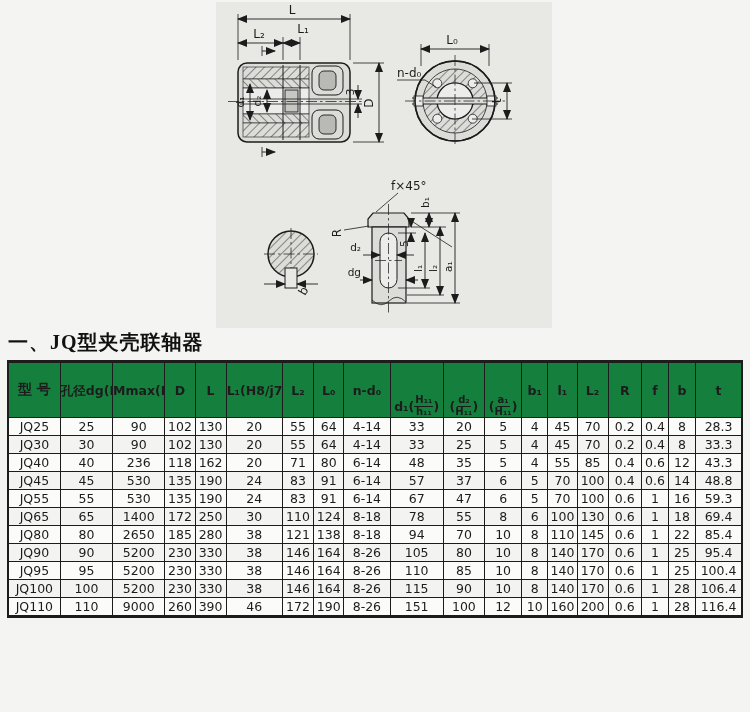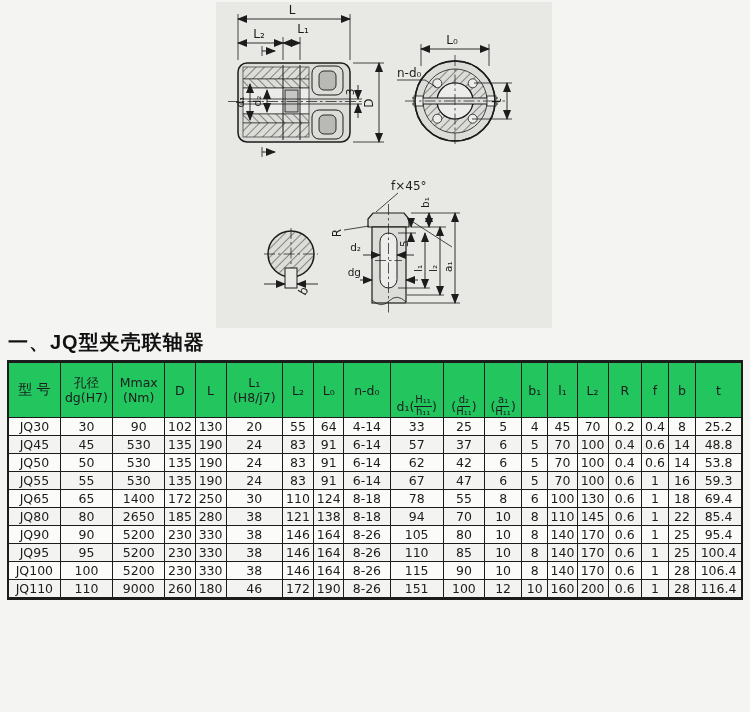--- a/index.html
+++ b/index.html
@@ -5,36 +5,36 @@
   html,body{margin:0;padding:0;}
   body{
     width:750px;height:712px;position:relative;overflow:hidden;
     background:#f4f5f3;color:#1c1c1c;
     font-family:"DejaVu Sans",sans-serif;
   }
   .drawing-wrap{position:absolute;top:0;left:0;width:750px;height:330px;}
   .section-title{
     position:absolute;top:329px;left:8px;
     font-size:20px;font-weight:700;letter-spacing:1px;color:#111;
-    font-family:Liberation Sans, sans-serif;
+    font-family:Liberation Serif, serif;
   }
   table.spec{
     position:absolute;top:360px;left:7px;width:736px;
     border-collapse:collapse;table-layout:fixed;
     background:#fbfbfa;
     border:2px solid #1c1c1c;border-top-width:3px;border-bottom-width:3px;
   }
   table.spec th,table.spec td{
     border:1px solid #1c1c1c;text-align:center;vertical-align:middle;
     padding:0;overflow:hidden;white-space:nowrap;
   }
-  table.spec thead th{height:38px;font-weight:normal;font-size:12.5px;background:#22c55e;}
+  table.spec thead th{height:38px;font-weight:bold;font-size:12.5px;background:#15803d;}
   table.spec td{height:17px;font-size:12.5px;}
   table.spec tbody tr:nth-child(even) td{background:#f3f3f1;}
-  .h2l{display:flex;flex-direction:column;line-height:1.2;}
+  .h2l{display:flex;flex-direction:row;line-height:1.2;}
   .hfrac-wrap{display:inline-flex;align-items:center;justify-content:center;gap:0;margin-top:32px;}
   .hfrac{display:inline-flex;flex-direction:column;align-items:center;line-height:1.05;font-size:10px;}
   .hfrac .ftop{border-bottom:1px solid #1c1c1c;padding:0 1px;}
   
   .edge{stroke:#1c1c1c;fill:none;}
   .cl{stroke:#2b2b2b;stroke-width:0.8;stroke-dasharray:11 3 2.5 3;fill:none;}
   .thin{stroke:#1c1c1c;stroke-width:0.8;fill:none;}
   .dim{stroke:#1c1c1c;stroke-width:0.9;fill:none;marker-start:url(#ar);marker-end:url(#ar);}
   .dim1{stroke:#1c1c1c;stroke-width:0.9;fill:none;marker-end:url(#ar);}
   .lbl{font-family:"DejaVu Sans",sans-serif;font-size:12px;fill:#1c1c1c;}
@@ -290,39 +290,81 @@
       <th>l₁</th>
       <th>L₂</th>
       <th>R</th>
       <th>f</th>
       <th>b</th>
       <th>t</th>
     </tr>
   </thead>
   <tbody>
       <tr>
+        <td>JQ25</td>
+        <td>25</td>
+        <td>90</td>
+        <td>102</td>
+        <td>130</td>
+        <td>20</td>
+        <td>55</td>
+        <td>64</td>
+        <td>4-14</td>
+        <td>33</td>
+        <td>20</td>
+        <td>5</td>
+        <td>4</td>
+        <td>45</td>
+        <td>70</td>
+        <td>0.2</td>
+        <td>0.4</td>
+        <td>8</td>
+        <td>28.3</td>
+      </tr>
+      <tr>
         <td>JQ30</td>
         <td>30</td>
         <td>90</td>
         <td>102</td>
         <td>130</td>
         <td>20</td>
         <td>55</td>
         <td>64</td>
         <td>4-14</td>
         <td>33</td>
         <td>25</td>
         <td>5</td>
         <td>4</td>
         <td>45</td>
         <td>70</td>
         <td>0.2</td>
         <td>0.4</td>
         <td>8</td>
-        <td>25.2</td>
+        <td>33.3</td>
+      </tr>
+      <tr>
+        <td>JQ40</td>
+        <td>40</td>
+        <td>236</td>
+        <td>118</td>
+        <td>162</td>
+        <td>20</td>
+        <td>71</td>
+        <td>80</td>
+        <td>6-14</td>
+        <td>48</td>
+        <td>35</td>
+        <td>5</td>
+        <td>4</td>
+        <td>55</td>
+        <td>85</td>
+        <td>0.4</td>
+        <td>0.6</td>
+        <td>12</td>
+        <td>43.3</td>
       </tr>
       <tr>
         <td>JQ45</td>
         <td>45</td>
         <td>530</td>
         <td>135</td>
         <td>190</td>
         <td>24</td>
         <td>83</td>
         <td>91</td>
@@ -332,41 +374,20 @@
         <td>6</td>
         <td>5</td>
         <td>70</td>
         <td>100</td>
         <td>0.4</td>
         <td>0.6</td>
         <td>14</td>
         <td>48.8</td>
       </tr>
       <tr>
-        <td>JQ50</td>
-        <td>50</td>
-        <td>530</td>
-        <td>135</td>
-        <td>190</td>
-        <td>24</td>
-        <td>83</td>
-        <td>91</td>
-        <td>6-14</td>
-        <td>62</td>
-        <td>42</td>
-        <td>6</td>
-        <td>5</td>
-        <td>70</td>
-        <td>100</td>
-        <td>0.4</td>
-        <td>0.6</td>
-        <td>14</td>
-        <td>53.8</td>
-      </tr>
-      <tr>
         <td>JQ55</td>
         <td>55</td>
         <td>530</td>
         <td>135</td>
         <td>190</td>
         <td>24</td>
         <td>83</td>
         <td>91</td>
         <td>6-14</td>
         <td>67</td>
@@ -483,21 +504,21 @@
         <td>0.6</td>
         <td>1</td>
         <td>28</td>
         <td>106.4</td>
       </tr>
       <tr>
         <td>JQ110</td>
         <td>110</td>
         <td>9000</td>
         <td>260</td>
-        <td>180</td>
+        <td>390</td>
         <td>46</td>
         <td>172</td>
         <td>190</td>
         <td>8-26</td>
         <td>151</td>
         <td>100</td>
         <td>12</td>
         <td>10</td>
         <td>160</td>
         <td>200</td>

